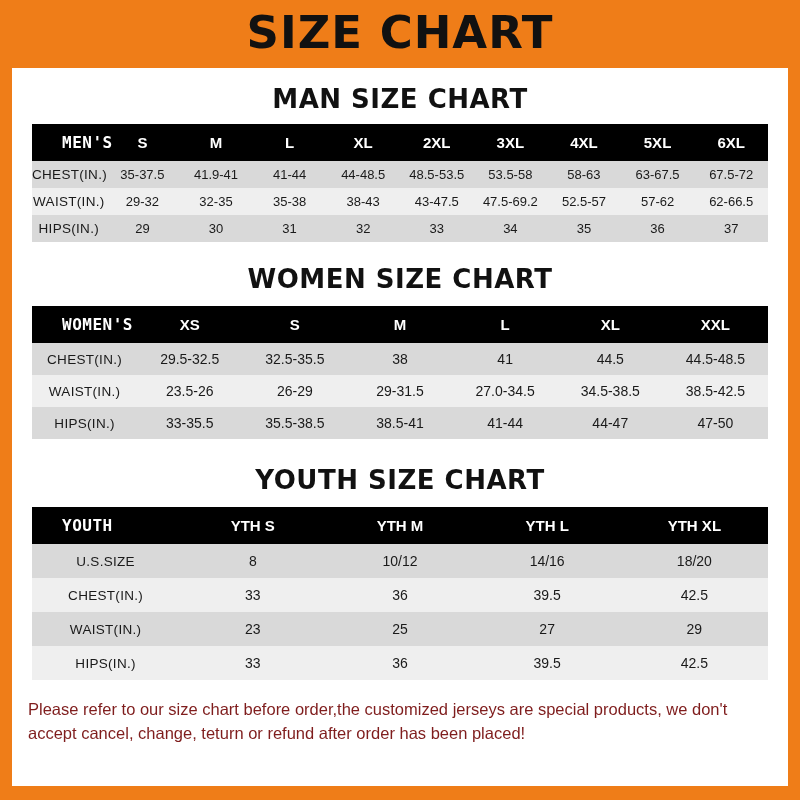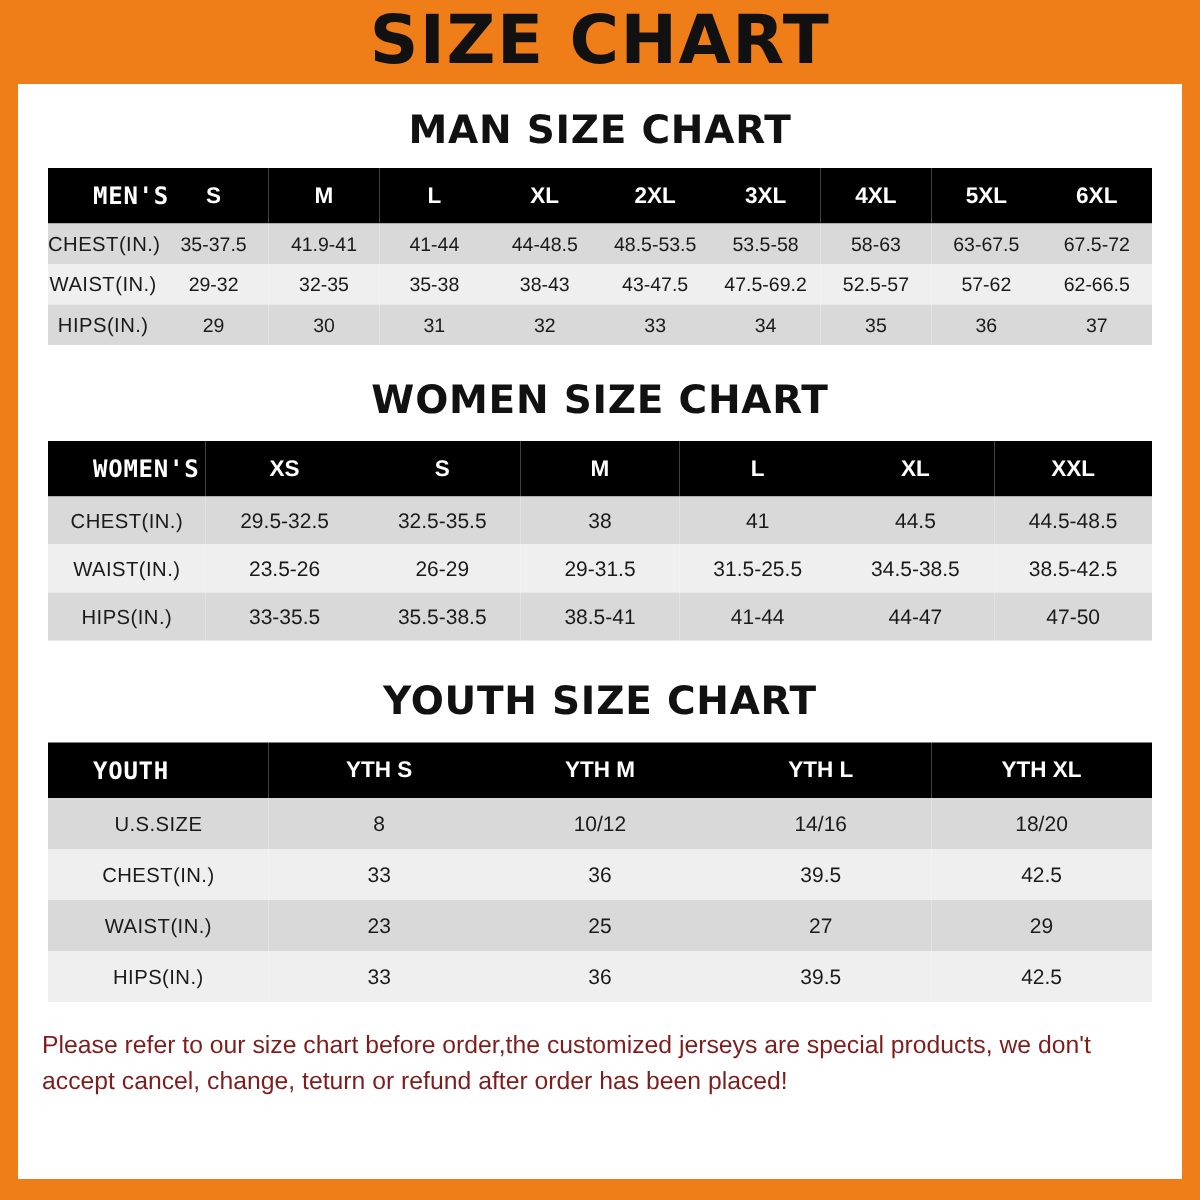--- a/index.html
+++ b/index.html
@@ -17,21 +17,21 @@
     width: 800px;
     height: 800px;
     position: relative;
     background: #ffffff;
     box-sizing: border-box;
     border-left: 12px solid #ef7d18;
     border-right: 12px solid #ef7d18;
   }
   .header-band {
     background: #ef7d18;
-    height: 56px;
+    height: 68px;
     margin: 0 -12px;
     display: flex;
     align-items: center;
     justify-content: center;
   }
   .header-title {
     font-family: "DejaVu Sans", sans-serif;
     font-weight: bold;
     font-size: 45px;
     letter-spacing: 1px;
@@ -208,21 +208,21 @@
           <td>38</td>
           <td>41</td>
           <td>44.5</td>
           <td>44.5-48.5</td>
         </tr>
         <tr class="band-light">
           <td class="rowhead">WAIST(IN.)</td>
           <td>23.5-26</td>
           <td>26-29</td>
           <td>29-31.5</td>
-          <td>31.5-25.5</td>
+          <td>27.0-34.5</td>
           <td>34.5-38.5</td>
           <td>38.5-42.5</td>
         </tr>
         <tr class="band-dark">
           <td class="rowhead">HIPS(IN.)</td>
           <td>33-35.5</td>
           <td>35.5-38.5</td>
           <td>38.5-41</td>
           <td>41-44</td>
           <td>44-47</td>

